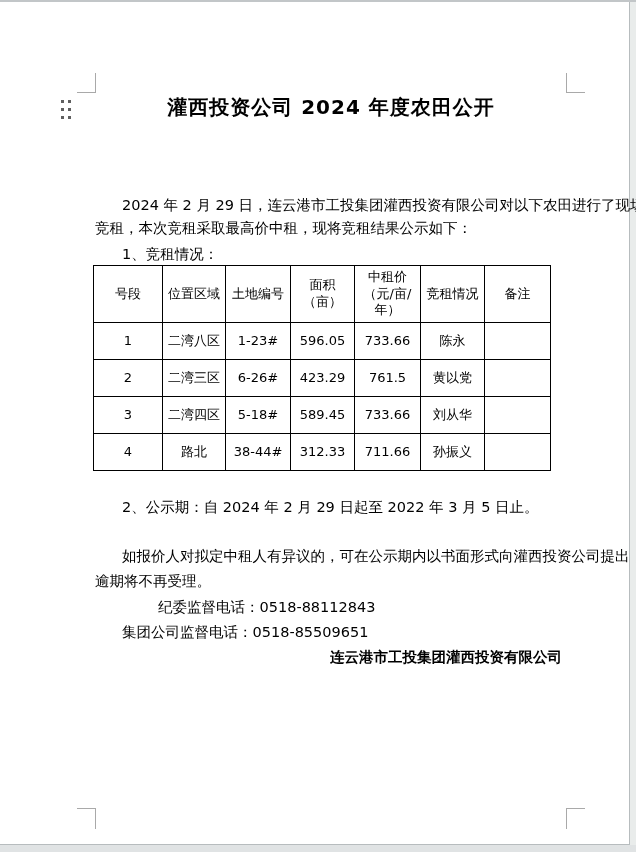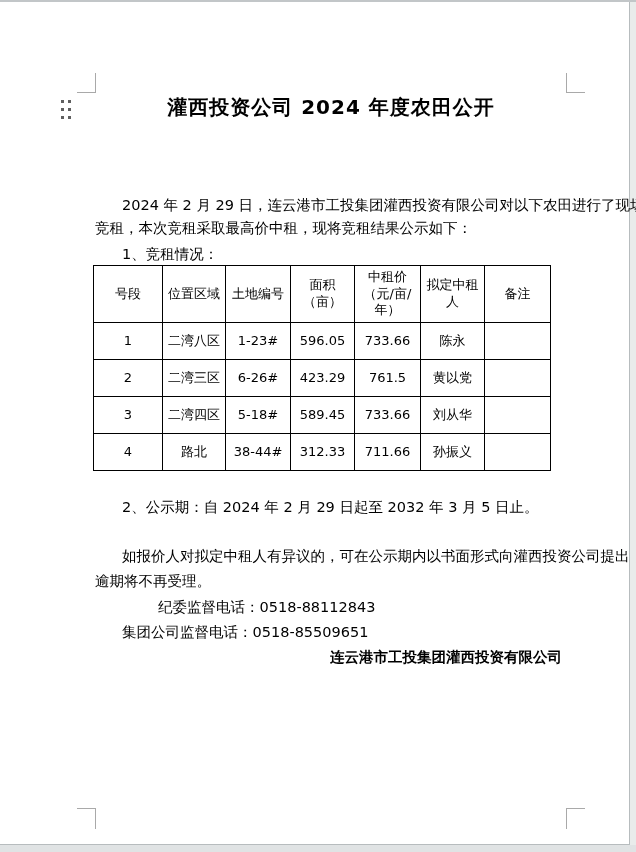--- a/index.html
+++ b/index.html
@@ -99,21 +99,21 @@
           <col style="width:64px">
         <col style="width:66px">
       </colgroup>
       <thead>
         <tr>
           <th>号段</th>
           <th>位置区域</th>
           <th>土地编号</th>
           <th>面积（亩）</th>
           <th>中租价（元/亩/年）</th>
-          <th>拟定中租人</th>
+          <th>竞租情况</th>
           <th>备注</th>
         </tr>
       </thead>
       <tbody>
         <tr>
           <td>1</td>
           <td>二湾八区</td>
           <td>1-23#</td>
           <td>596.05</td>
           <td>733.66</td>
@@ -143,21 +143,21 @@
           <td>路北</td>
           <td>38-44#</td>
           <td>312.33</td>
           <td>711.66</td>
           <td>孙振义</td>
           <td></td>
         </tr>
       </tbody>
     </table>
 
-    <div class="t" style="left:122px; top:496px;">2、公示期：自 2024 年 2 月 29 日起至 2032 年 3 月 5 日止。</div>
+    <div class="t" style="left:122px; top:496px;">2、公示期：自 2024 年 2 月 29 日起至 2022 年 3 月 5 日止。</div>
 
     <div class="t" style="left:122px; top:545px;">如报价人对拟定中租人有异议的，可在公示期内以书面形式向灌西投资公司提出，</div>
     <div class="t" style="left:95px; top:570px;">逾期将不再受理。</div>
 
     <div class="t" style="left:122px; top:596px;margin-left:36px;">纪委监督电话：0518-88112843</div>
     <div class="t" style="left:122px; top:621px;">集团公司监督电话：0518-85509651</div>
 
     <div class="t right-align" style="right:67px; top:646px;">连云港市工投集团灌西投资有限公司</div>
 
   </div>

